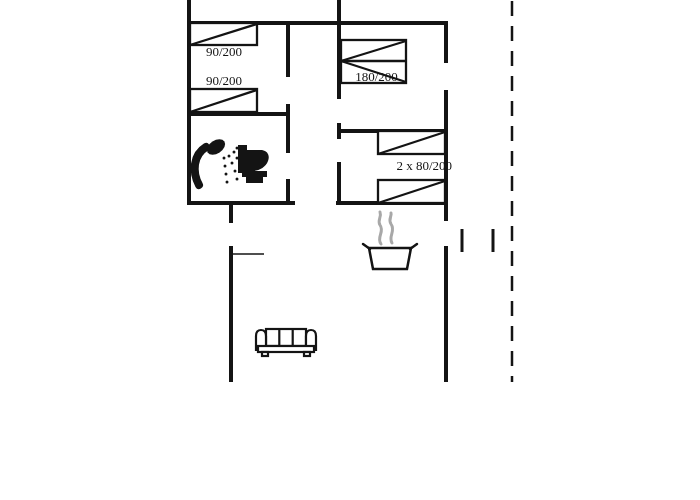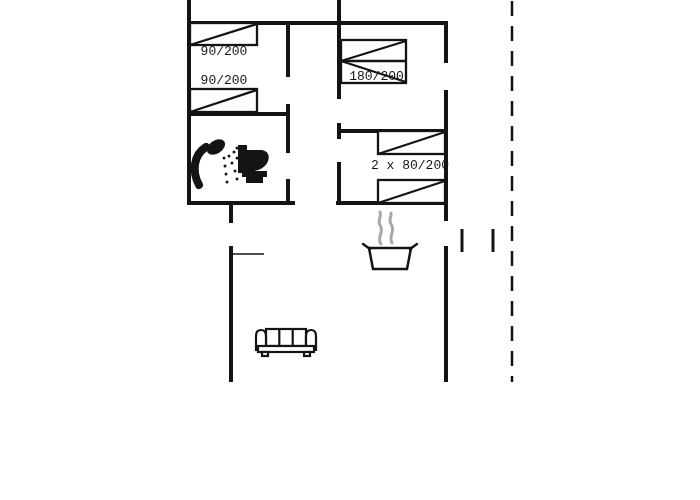--- a/index.html
+++ b/index.html
@@ -1,35 +1,35 @@
 <!DOCTYPE html>
 <html><head>
 <meta charset="utf-8">
 <style>
   html,body{margin:0;padding:0;background:#ffffff;}
   #stage{
     position:relative;
     width:700px;height:382px;
     background:#ffffff;
-    font-family:Liberation Mono, monospace;
+    font-family:Liberation Serif, serif;
     overflow:hidden;
   }
   #plan-svg{position:absolute;left:0;top:0;}
   .bed-label{
     position:absolute;
     font-size:13px;
     line-height:14px;
     color:#141414;
     text-align:center;
     white-space:nowrap;
   }
   .lbl-single-top   {left:190px; top:45px;  width:68px;}
   .lbl-single-bottom{left:190px; top:74px;  width:68px;}
   .lbl-double       {left:339px; top:70px;  width:75px;}
-  .lbl-bunks        {left:368px; top:159px; width:84px;}
+  .lbl-bunks        {left:368px; top:159px; width:84px;text-align:right;}
 </style>
 </head>
 <body>
 
 <div id="stage">
 
   <svg id="plan-svg" width="700" height="500" viewBox="0 0 700 500">
 
     <g stroke="#141414" stroke-width="4" fill="none">
       <path d="M187 23 H448"></path>

